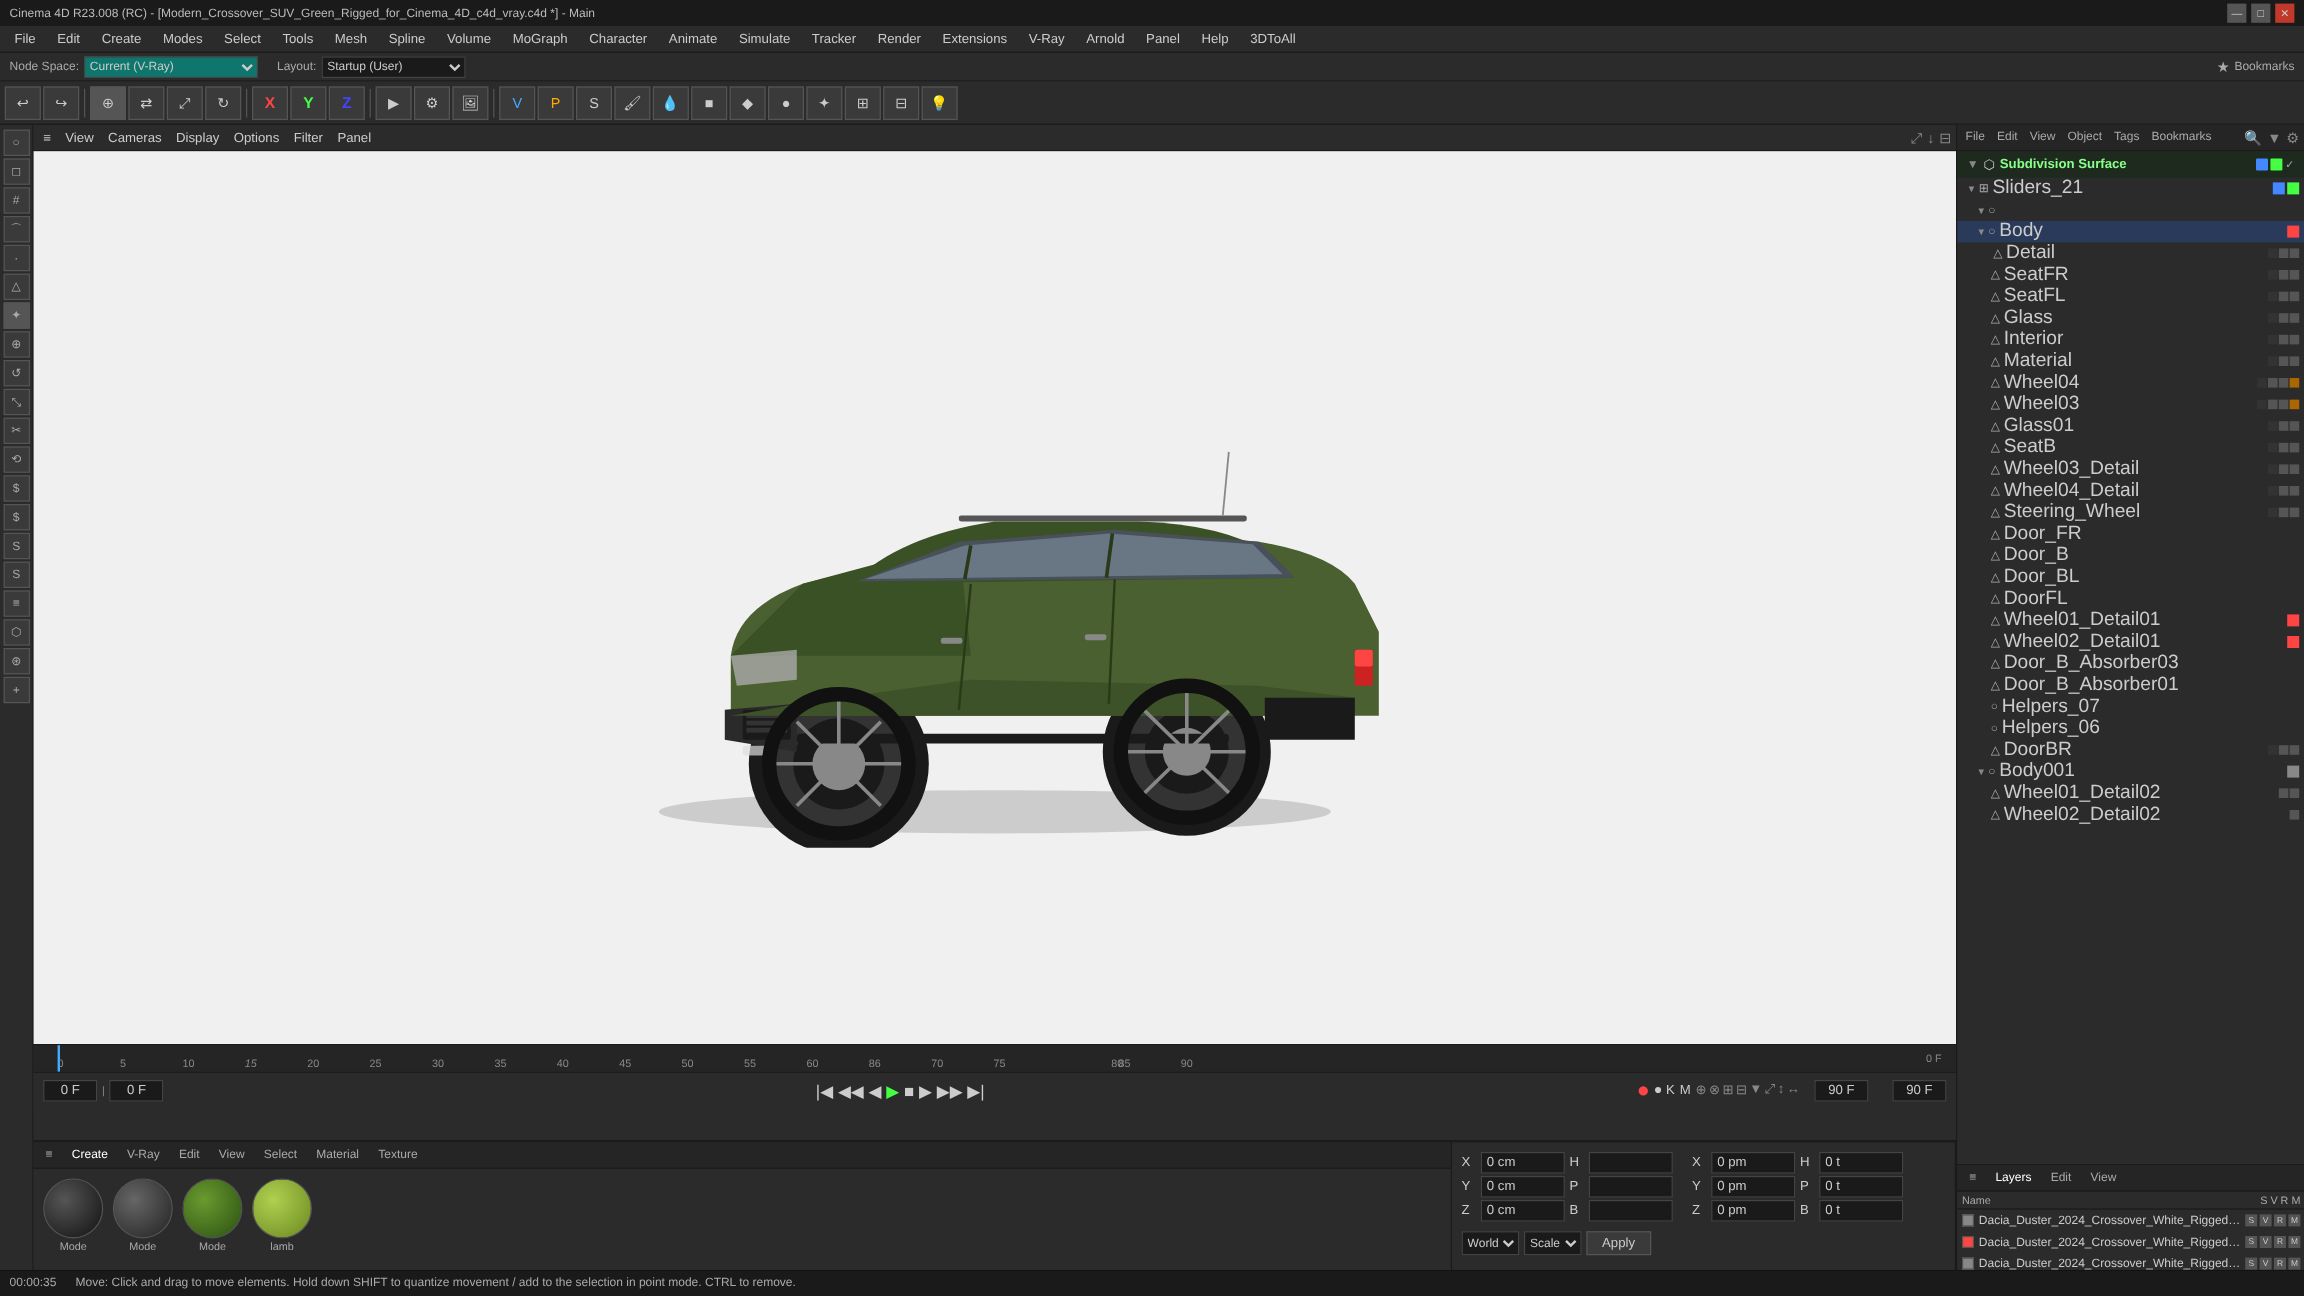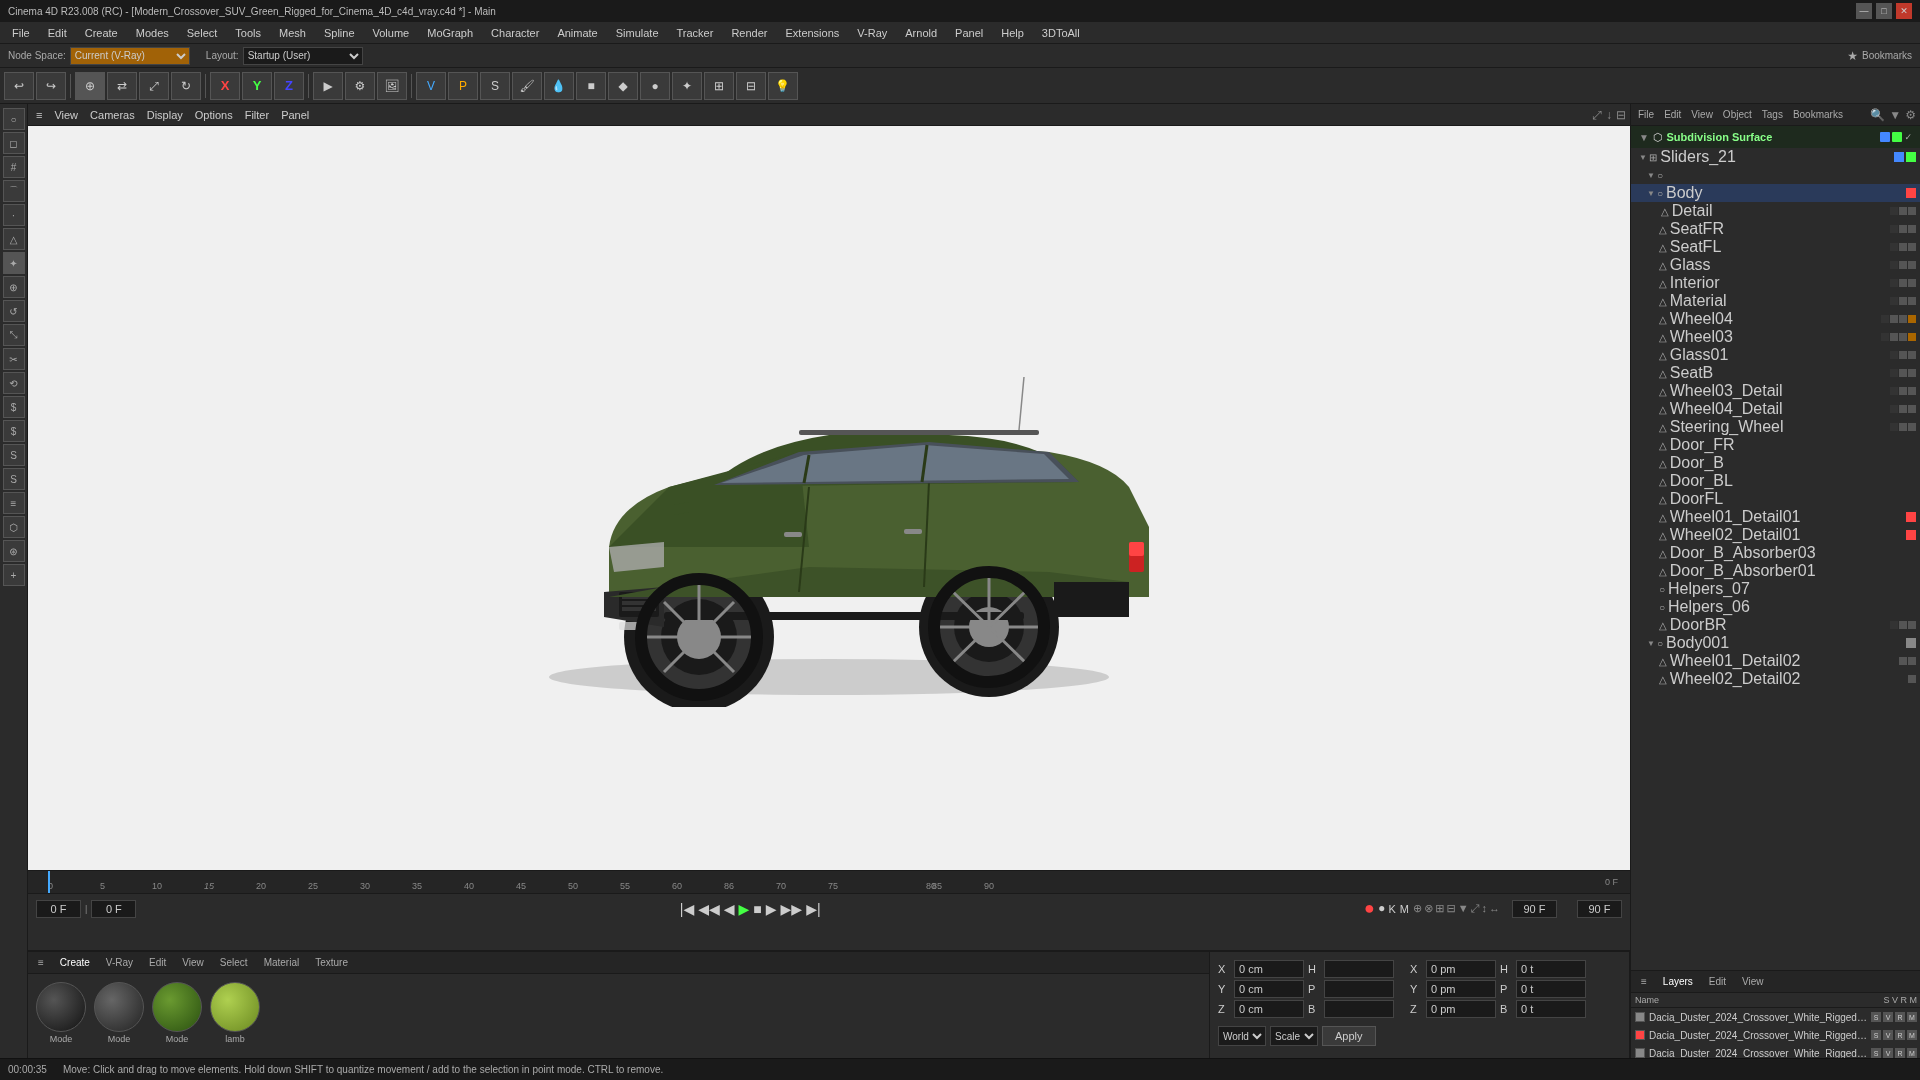--- a/index.html
+++ b/index.html
@@ -94,21 +94,21 @@
     ::-webkit-scrollbar-track { background: #1a1a1a; }
     ::-webkit-scrollbar-thumb { background: #555; }
 
     .collapse-arrow { color: #888; font-size: 8px; margin-right: 2px; }
 
     #top-right-header { height: 22px; background: #252525; display: flex; align-items: center; justify-content: space-between; padding: 0 4px; border-bottom: 1px solid #1a1a1a; }
     .trh-left { display: flex; gap: 4px; align-items: center; }
     .trh-right { display: flex; gap: 4px; align-items: center; }
     .trh-btn { font-size: 10px; color: #aaa; padding: 0 3px; cursor: pointer; }
 
-    .node-space-select { height: 18px; background: #a16207; border: 1px solid #444; color: #ccc; font-size: 10px; width: 120px; }
+    .node-space-select { height: 18px; background: #0f766e; border: 1px solid #444; color: #ccc; font-size: 10px; width: 145px; }
     .layout-select { height: 18px; background: #1a1a1a; border: 1px solid #444; color: #ccc; font-size: 10px; width: 120px; }
   </style>
 </head>
 <body>
 
 <div id="titlebar">
   <span style="font-size:10px; color:#bbb;">Cinema 4D R23.008 (RC) - [Modern_Crossover_SUV_Green_Rigged_for_Cinema_4D_c4d_vray.c4d *] - Main</span>
   <div id="titlebar-controls">
     <button class="win-btn">—</button>
     <button class="win-btn">□</button>

